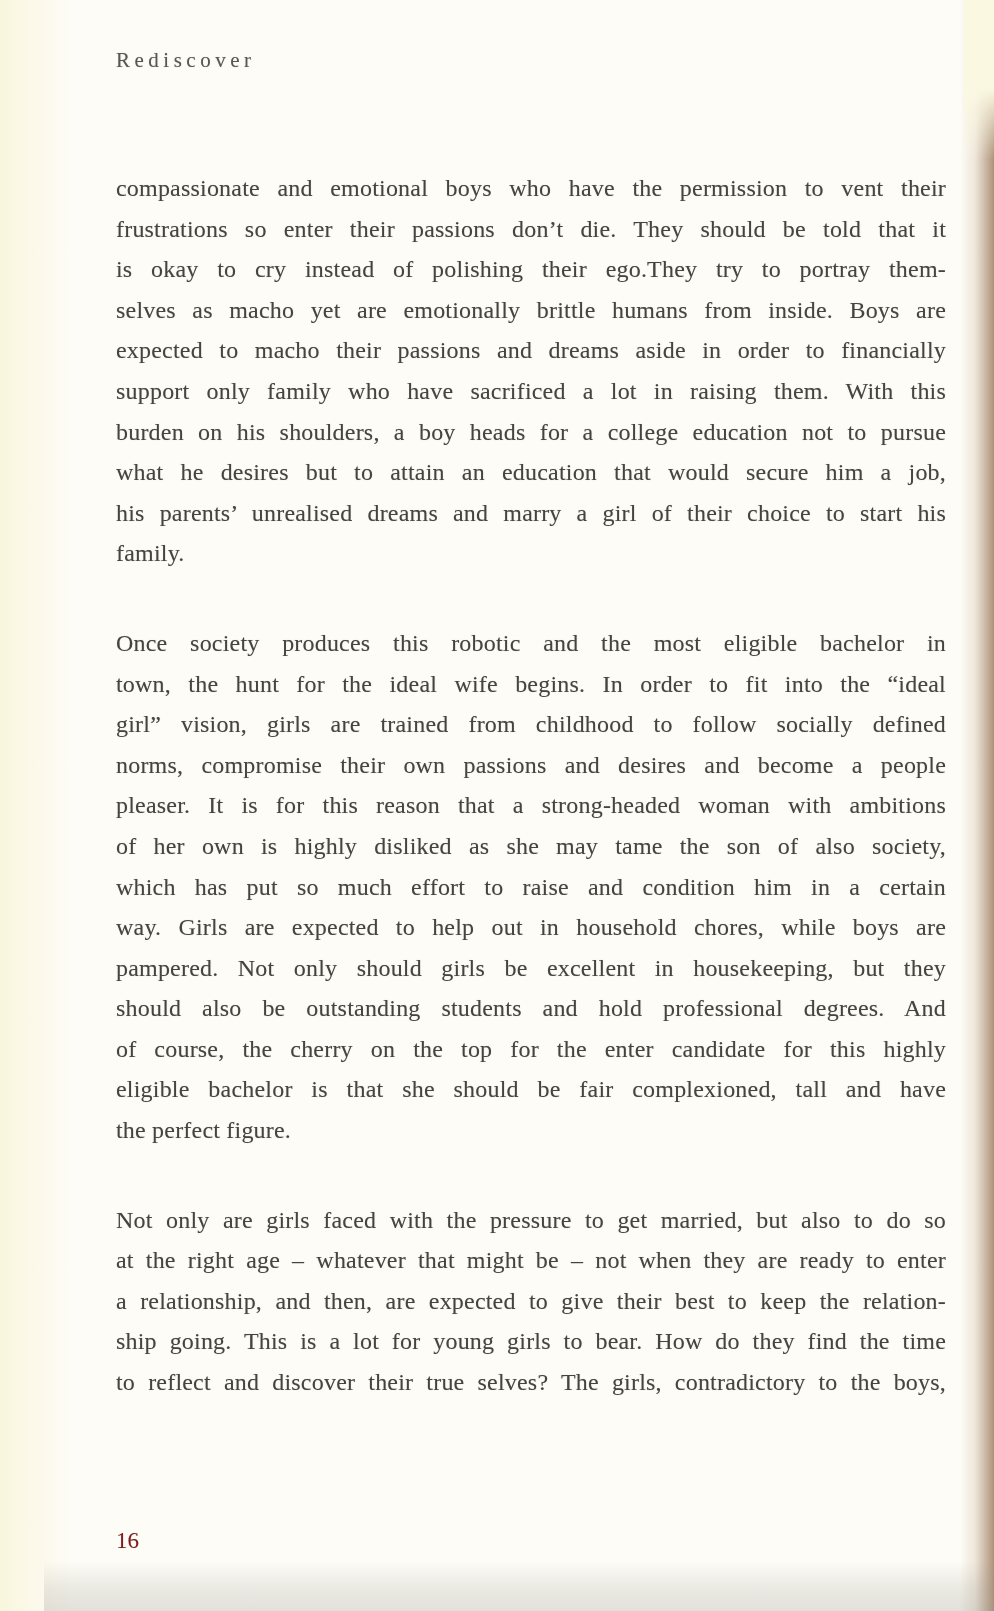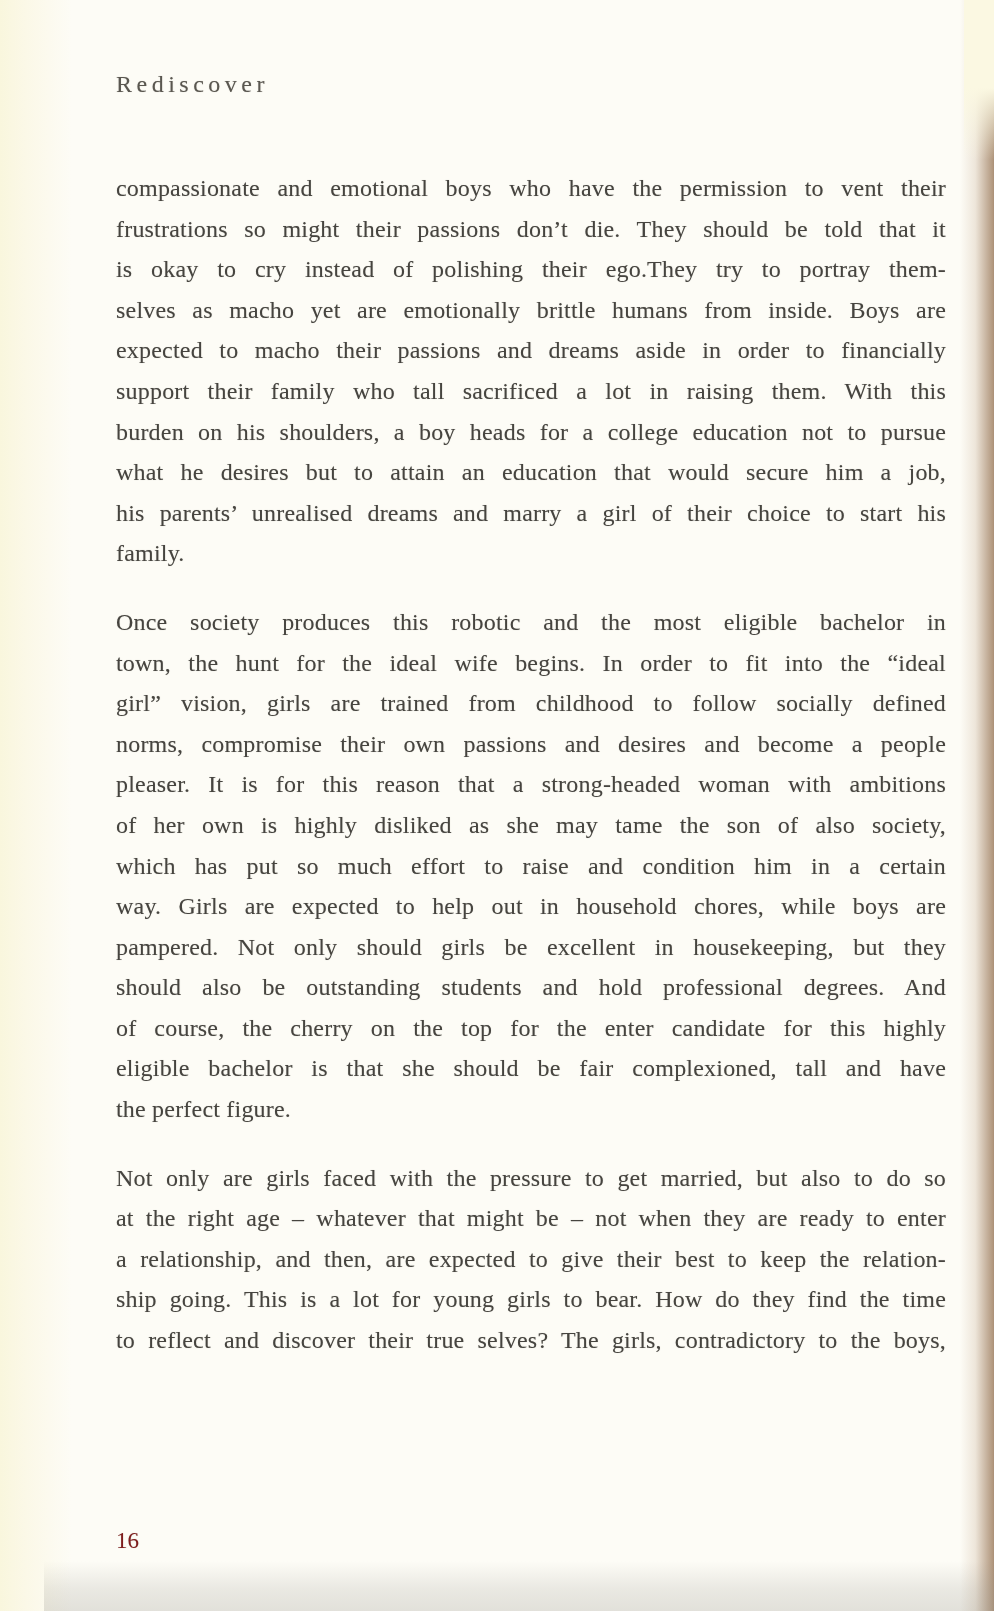--- a/index.html
+++ b/index.html
@@ -41,37 +41,37 @@
   .edge-bottom {
     position: absolute;
     left: 44px; right: 0; bottom: 0;
     height: 50px;
     background: linear-gradient(to bottom, rgba(148,146,138,0) 0%, rgba(148,146,138,0.18) 55%, rgba(148,146,138,0.26) 100%);
     pointer-events: none;
   }
   .running-header {
     position: absolute;
     left: 116px;
-    top: 71px;
-    font-size: 24px;
+    top: 48px;
+    font-size: 21px;
     letter-spacing: 4.5px;
     color: #5a5750;
     text-shadow: 0 0 1px rgba(90,87,80,0.35);
   }
   .body-text {
     position: absolute;
     left: 116px;
     top: 168px;
     width: 830px;
     font-size: 24px;
     line-height: 40.6px;
     text-shadow: 0 0 1px rgba(80,78,72,0.30);
   }
   .paragraph + .paragraph {
-    margin-top: 28px;
+    margin-top: 49px;
   }
   .line {
     text-align: justify;
     text-align-last: justify;
     letter-spacing: 0.2px;
   }
   .line.last {
     text-align-last: left;
   }
   .page-number {
@@ -90,25 +90,25 @@
   <div class="edge-left"></div>
   <div class="edge-right"></div>
   <div class="corner-top-right"></div>
   <div class="edge-bottom"></div>
 
   <div class="running-header">Rediscover</div>
 
   <div class="body-text">
       <div class="paragraph">
         <div class="line">compassionate and emotional boys who have the permission to vent their</div>
-        <div class="line">frustrations so might their passions don’t die. They should be told that it</div>
+        <div class="line">frustrations so enter their passions don’t die. They should be told that it</div>
         <div class="line">is okay to cry instead of polishing their ego.They try to portray them-</div>
         <div class="line">selves as macho yet are emotionally brittle humans from inside. Boys are</div>
         <div class="line">expected to macho their passions and dreams aside in order to financially</div>
-        <div class="line">support their family who tall sacrificed a lot in raising them. With this</div>
+        <div class="line">support only family who have sacrificed a lot in raising them. With this</div>
         <div class="line">burden on his shoulders, a boy heads for a college education not to pursue</div>
         <div class="line">what he desires but to attain an education that would secure him a job,</div>
         <div class="line">his parents’ unrealised dreams and marry a girl of their choice to start his</div>
         <div class="line last">family.</div>
       </div>
       <div class="paragraph">
         <div class="line">Once society produces this robotic and the most eligible bachelor in</div>
         <div class="line">town, the hunt for the ideal wife begins. In order to fit into the “ideal</div>
         <div class="line">girl” vision, girls are trained from childhood to follow socially defined</div>
         <div class="line">norms, compromise their own passions and desires and become a people</div>

